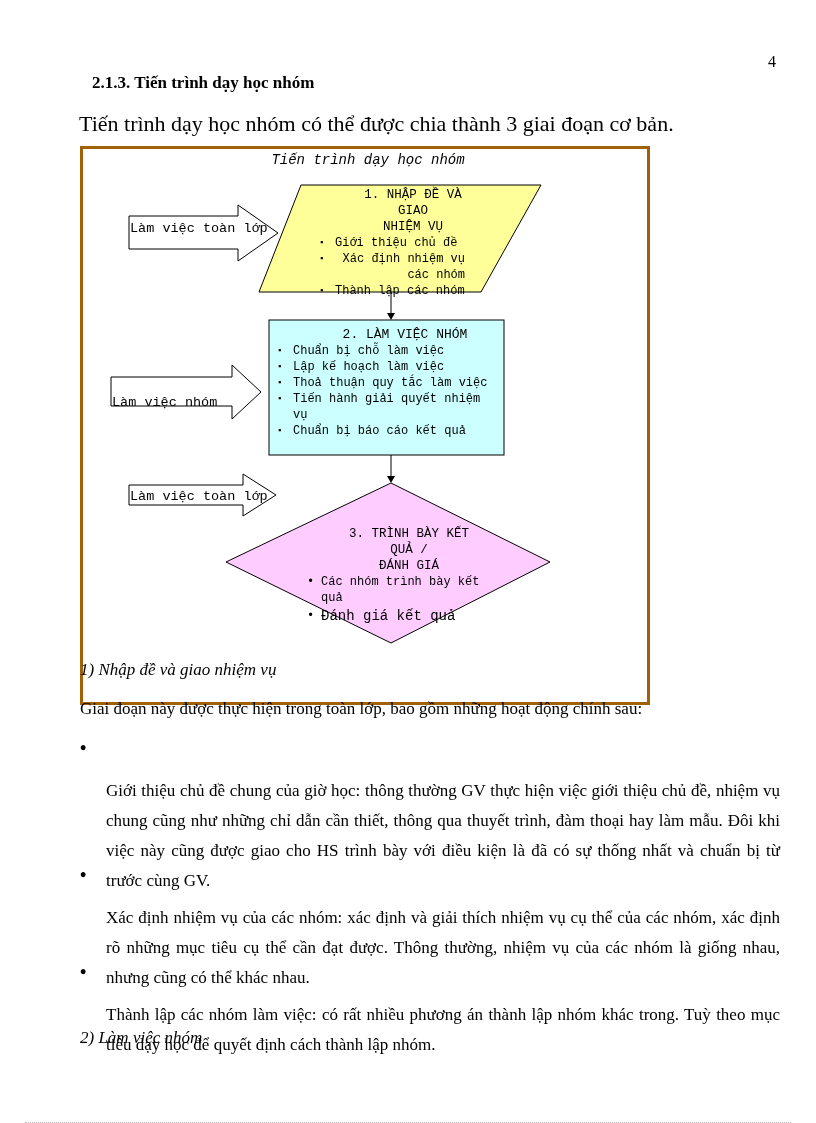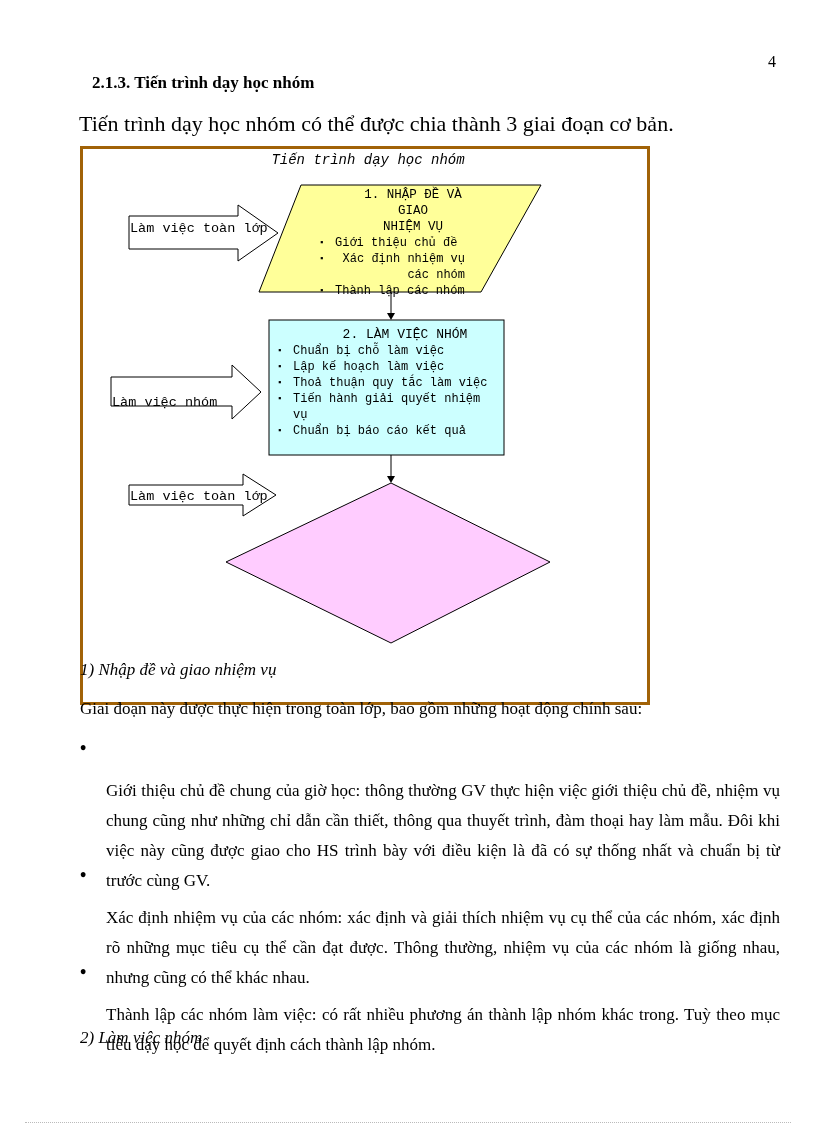--- a/index.html
+++ b/index.html
@@ -73,20 +73,28 @@
     <div class="shape-title" style="font-size:13px;">2. LÀM VIỆC  NHÓM</div>
     <ul class="blist">
       <li>Chuẩn bị chỗ làm việc</li>
       <li>Lập kế hoạch làm việc</li>
       <li>Thoả thuận quy tắc làm việc</li>
       <li>Tiến hành giải quyết nhiệm vụ</li>
       <li>Chuẩn bị báo cáo kết quả</li>
     </ul>
   </div>
 
+  <div class="abs shape-text" style="left:218px; top:377px; width:180px;">
+    <div class="shape-title">3. TRÌNH BÀY KẾT QUẢ /</div>
+    <div class="shape-title">ĐÁNH GIÁ</div>
+    <ul class="blist dlist">
+      <li>Các nhóm trình bày kết quả</li>
+      <li style="font-size:14px; margin-top:2px;">Đánh giá kết quả</li>
+    </ul>
+  </div>
 </div>
 
 <div class="abs sub-heading" style="top:660px;">1) Nhập đề và giao nhiệm vụ</div>
 <div class="abs para" style="top:699px;">Giai đoạn này  được thực hiện trong toàn lớp, bao gồm những hoạt động chính sau:</div>
 
 <div class="abs bullet-para" style="top:733px;">
   <span class="dot">•</span>
   <div class="txt">Giới thiệu chủ đề chung của giờ học: thông thường GV thực hiện việc giới thiệu chủ đề, nhiệm vụ chung cũng như những chỉ dẫn cần thiết, thông qua thuyết trình, đàm thoại hay làm mẫu. Đôi khi việc này cũng được giao cho HS trình bày với điều kiện là đã có sự thống nhất và chuẩn bị từ trước cùng GV.</div>
 </div>
 <div class="abs bullet-para" style="top:860px;">

